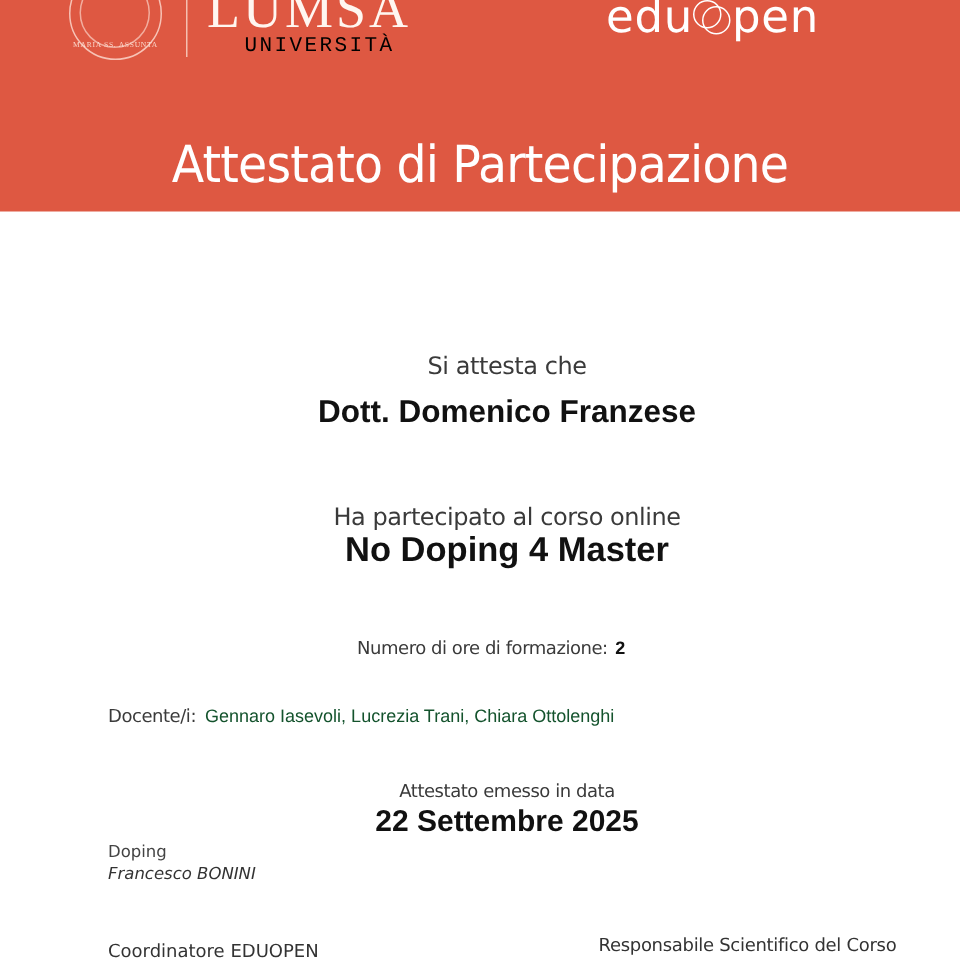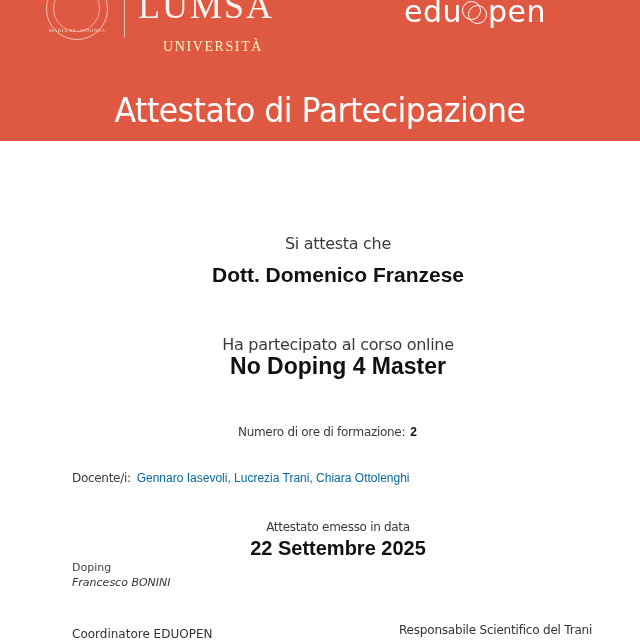--- a/index.html
+++ b/index.html
@@ -70,26 +70,25 @@
       font-family: "Liberation Serif", serif;
       font-size: 36px;
       color: #fff6f0;
       letter-spacing: 2px;
       line-height: 36px;
     }
     .lumsa-sub {
       position: absolute;
       left: 163px;
       top: 23px;
-      font-family: Liberation Serif, serif;
+      font-family: Liberation Mono, monospace;
       font-size: 14px;
-      color: #fef9c3;
+      color: #000000;
       letter-spacing: 1.6px;
       line-height: 16px;
-      margin-top: 16px;
     }
     .eduopen {
       position: absolute;
       left: 404px;
       top: -6px;
       font-family: "DejaVu Sans", sans-serif;
       font-size: 30px;
       color: #ffffff;
       line-height: 36px;
       letter-spacing: 0.5px;
@@ -162,21 +161,21 @@
     .teachers {
       position: absolute;
       left: 72px;
       top: 468px;
       white-space: nowrap;
     }
     .teachers .light { font-size: 12px; }
     .teachers .val {
       font-family: "Liberation Sans", sans-serif;
       font-size: 12px;
-      color: #0369a1;
+      color: #14532d;
       margin-left: 6px;
     }
     .issued-label { top: 520px; font-size: 12px; }
     .issued-date { top: 537px; font-size: 20px; text-align: center; }
     .rector {
       position: absolute;
       left: 72px;
       top: 560px;
     }
     .rector .role {
@@ -249,15 +248,15 @@
 
   <div class="center-line light issued-label">Attestato emesso in data</div>
   <div class="center-line bold issued-date">22 Settembre 2025</div>
 
   <div class="rector">
     <div class="role">Doping</div>
     <div class="person">Francesco BONINI</div>
   </div>
 
   <div class="coord">Coordinatore EDUOPEN</div>
-  <div class="resp">Responsabile Scientifico del Trani</div>
+  <div class="resp">Responsabile Scientifico del Corso</div>
 
 </div>
 
 </body></html>

